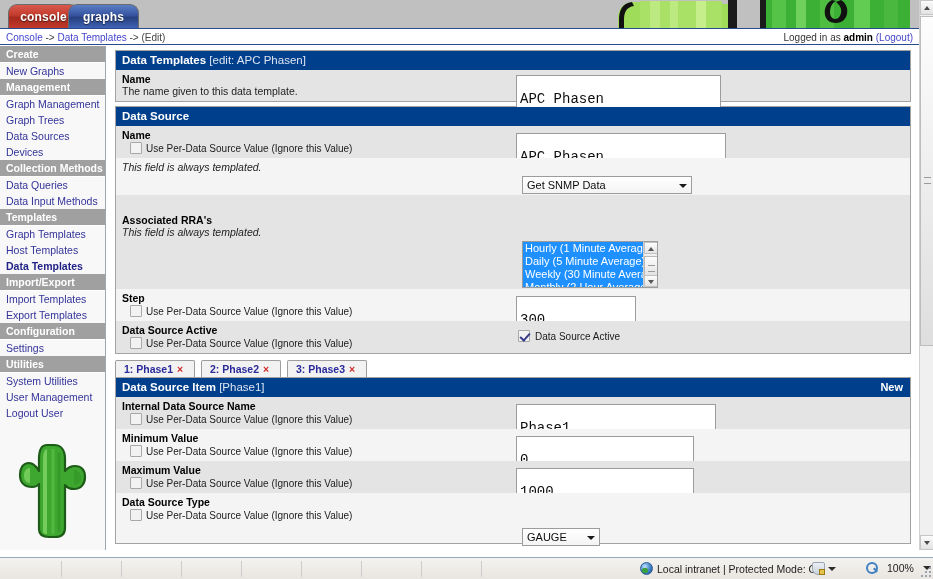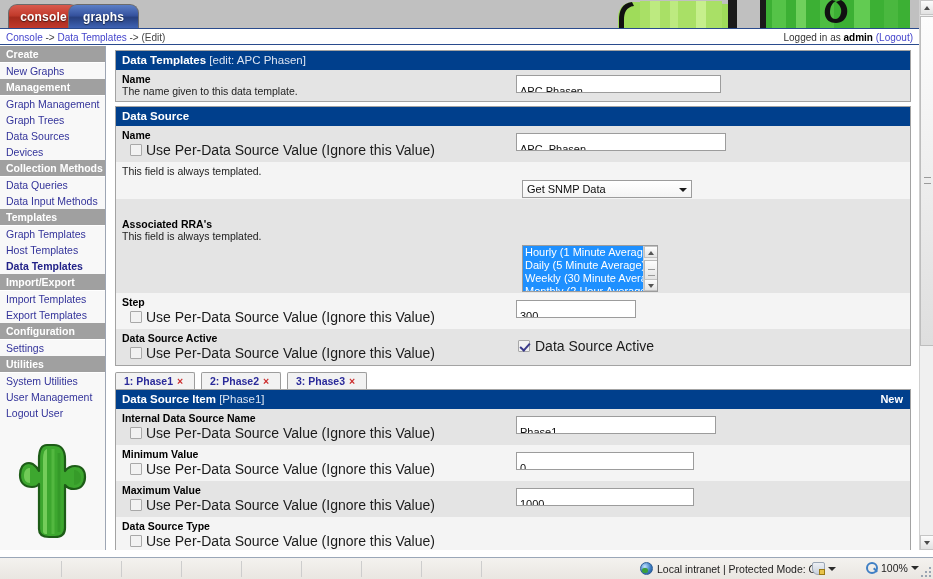--- a/index.html
+++ b/index.html
@@ -173,21 +173,21 @@
     font-weight: bold;
     font-size: 10.5px;
     color: #000000;
     line-height: 12px;
   }
   .fdesc {
     font-size: 10.5px;
     color: #222222;
     line-height: 12px;
   }
-  .fdesc.ital { }
+  .fdesc.ital { font-style: italic; }
 
   .chkline {
     margin-top: 1px;
     display: flex;
     align-items: center;
     gap: 4px;
     padding-left: 8px;
   }
   .cbox {
     width: 12px; height: 12px;
@@ -199,32 +199,32 @@
   }
   .cbox.checked::after {
     content: "";
     position: absolute;
     left: 3px; top: 0px;
     width: 4px; height: 8px;
     border: solid #3a3a8a;
     border-width: 0 2px 2px 0;
     transform: rotate(42deg);
   }
-  .chktext { font-size: 14px; color: #1b1b1b; }
+  .chktext { font-size: 10px; color: #1b1b1b; }
 
   
   .ctl { position: absolute; }
   .tbox {
     background: #ffffff;
     border: 1px solid #9c9c9c;
     height: 17px;
-    font-family: Liberation Sans, sans-serif;
-    font-size: 11px;
+    font-family: Liberation Mono, monospace;
+    font-size: 14px;
     color: #0d0d0d;
-    padding: 8px 3px;
+    padding: 16px 3px;
     line-height: 15px;
     overflow: hidden;
     white-space: nowrap;
   }
   .sel {
     background: linear-gradient(to bottom,#ffffff 0%,#f4f4f4 100%);
     border: 1px solid #9c9c9c;
     height: 18px;
     font-size: 11px;
     color: #0d0d0d;
@@ -412,21 +412,21 @@
     background: #e8c34a; border: 1px solid #9a7a14;
   }
   .caret {
     width: 0; height: 0;
     border-left: 4px solid transparent;
     border-right: 4px solid transparent;
     border-top: 4px solid #2b2b2b;
   }
   .sb-zoom {
     position: absolute; left: 866px; top: 4px;
-    display: flex; align-items: center; gap: 3px;
+    display: flex; align-items: center; gap: 9px;
   }
   .mag {
     width: 12px; height: 12px;
     position: relative; flex: none;
   }
   .mag::before {
     content: "";
     position: absolute; left: 0; top: 0;
     width: 8px; height: 8px; border-radius: 50%;
     border: 2px solid #3f7fc4;

